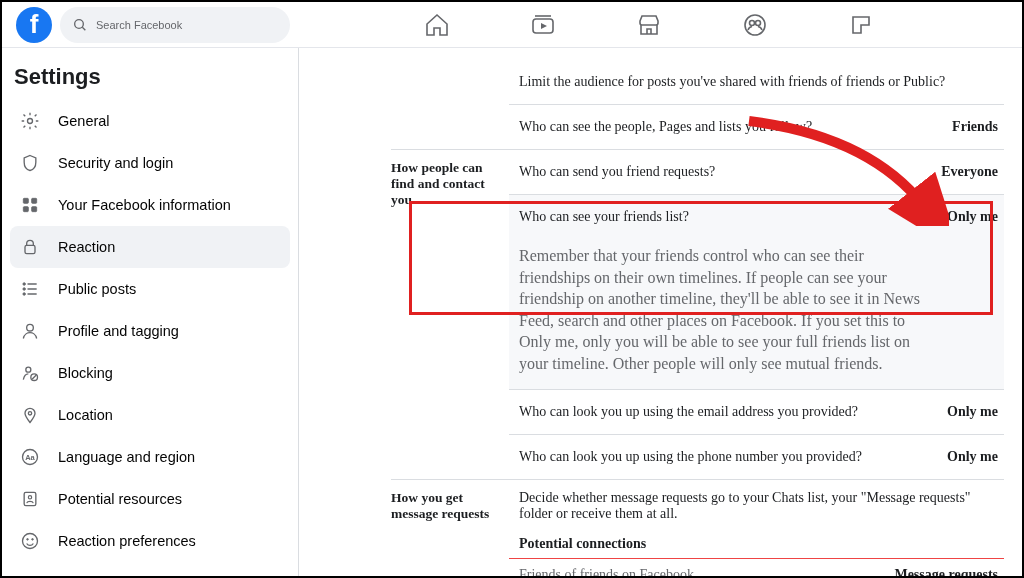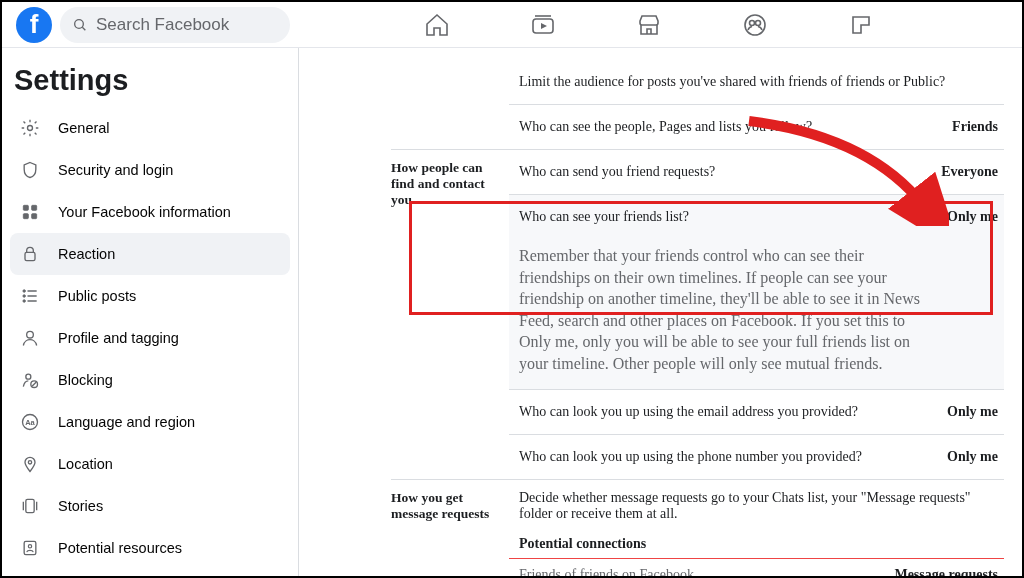--- a/index.html
+++ b/index.html
@@ -4,29 +4,29 @@
 <style>
   * { box-sizing: border-box; margin: 0; padding: 0; }
   body { font-family: Helvetica, Arial, sans-serif; background: #fff; color: #1c1e21; }
   .frame { width: 1024px; height: 578px; border: 2px solid #000; position: relative; overflow: hidden; }
 
   
   .topbar { display: flex; align-items: center; height: 46px; border-bottom: 1px solid #e4e6eb; padding: 0 14px; }
   .logo { width: 36px; height: 36px; border-radius: 50%; background:#1877f2; display:flex; align-items:center; justify-content:center; color:#fff; font-size:26px; font-weight:900; font-family: Klavika, Helvetica, Arial, sans-serif; }
   .search { flex: 0 0 230px; margin-left: 8px; background:#f0f2f5; border-radius: 50px; height: 36px; display:flex; align-items:center; padding: 0 12px; }
   .search svg { width: 16px; height:16px; fill:#65676b; }
-  .search-text { margin-left: 8px; font-size: 17px; color:#65676b; }
+  .search-text { margin-left: 8px; font-size: 11px; color:#65676b; }
   .top-center { flex: 1; display:flex; justify-content:center; gap: 78px; }
   .top-icon { width: 28px; height: 28px; }
   .top-icon svg { width: 100%; height: 100%; fill:none; stroke:#65676b; stroke-width:1.6; }
 
   
   .layout { display:flex; height: calc(100% - 46px); }
   .sidebar { width: 297px; border-right: 1px solid #dadde1; padding: 14px 8px 0 8px; overflow:hidden; }
-  .sidebar h1 { font-size: 29px; font-weight: 700; margin: 2px 6px 10px 4px; }
+  .sidebar h1 { font-size: 22px; font-weight: 700; margin: 2px 6px 10px 4px; }
   .nav-item { display:flex; align-items:center; gap:16px; padding: 9px 8px; border-radius:8px; font-size:14.5px; color:#050505; cursor:pointer; }
   .nav-item.active { background:#f0f2f5; }
   .nav-icon { width:24px; height:24px; display:flex; align-items:center; justify-content:center; }
   .nav-icon svg { width:20px; height:20px; fill:#65676b; stroke:#65676b; }
 
   
   .main { flex:1; position:relative; padding: 12px 18px 0 92px; font-size:14px; color:#1c1e21; overflow:hidden; }
   .section { display:flex; border-top:1px solid #dadde1; margin-top:0;font-family:Liberation Serif, serif; }
   .section:first-child { border-top:none; }
   .section-label { width: 118px; padding-top: 10px; font-size:13.5px; font-weight:600; color:#1c1e21; }
@@ -157,43 +157,34 @@
               <path d="M4 20 C5 15 8 13 10 13" fill="none" stroke-width="1.6"></path>
               <circle cx="17" cy="17" r="4" fill="none" stroke-width="1.6"></circle>
               <path d="M14.5 19.5 L19.5 14.5" stroke-width="1.6"></path>
             </svg>
           </span>
         <span>Blocking</span>
       </div>
       <div class="nav-item">
         <span class="nav-icon">
             <svg viewBox="0 0 24 24">
+              <path d="M12 21 C8 16 6 13 6 10 a6 6 0 0 1 12 0 C18 13 16 16 12 21Z" fill="none" stroke-width="1.6"></path>
+              <circle cx="12" cy="10" r="2" fill="none" stroke-width="1.6"></circle>
+            </svg>
+          </span>
+        <span>Location</span>
+      </div>
+      <div class="nav-item">
+        <span class="nav-icon">
+            <svg viewBox="0 0 24 24">
               <circle cx="12" cy="12" r="9" fill="none" stroke-width="1.6"></circle>
               <text x="12" y="16" text-anchor="middle" font-size="9" fill="#65676b" stroke="none" font-weight="700">Aa</text>
             </svg>
           </span>
         <span>Language and region</span>
-      </div>
-      <div class="nav-item">
-        <span class="nav-icon">
-            <svg viewBox="0 0 24 24">
-              <path d="M12 21 C8 16 6 13 6 10 a6 6 0 0 1 12 0 C18 13 16 16 12 21Z" fill="none" stroke-width="1.6"></path>
-              <circle cx="12" cy="10" r="2" fill="none" stroke-width="1.6"></circle>
-            </svg>
-          </span>
-        <span>Location</span>
-      </div>
-      <div class="nav-item">
-        <span class="nav-icon">
-            <svg viewBox="0 0 24 24">
-              <rect x="7" y="4" width="10" height="16" rx="2" fill="none" stroke-width="1.6"></rect>
-              <path d="M4 7 V17 M20 7 V17" stroke-width="1.6"></path>
-            </svg>
-          </span>
-        <span>Stories</span>
       </div>
       <div class="nav-item">
         <span class="nav-icon">
             <svg viewBox="0 0 24 24">
               <rect x="5" y="4" width="14" height="16" rx="2" fill="none" stroke-width="1.6"></rect>
               <circle cx="12" cy="10" r="2" fill="none" stroke-width="1.4"></circle>
               <path d="M8 17 C9 14 15 14 16 17" fill="none" stroke-width="1.4"></path>
             </svg>
           </span>
         <span>Potential resources</span>

